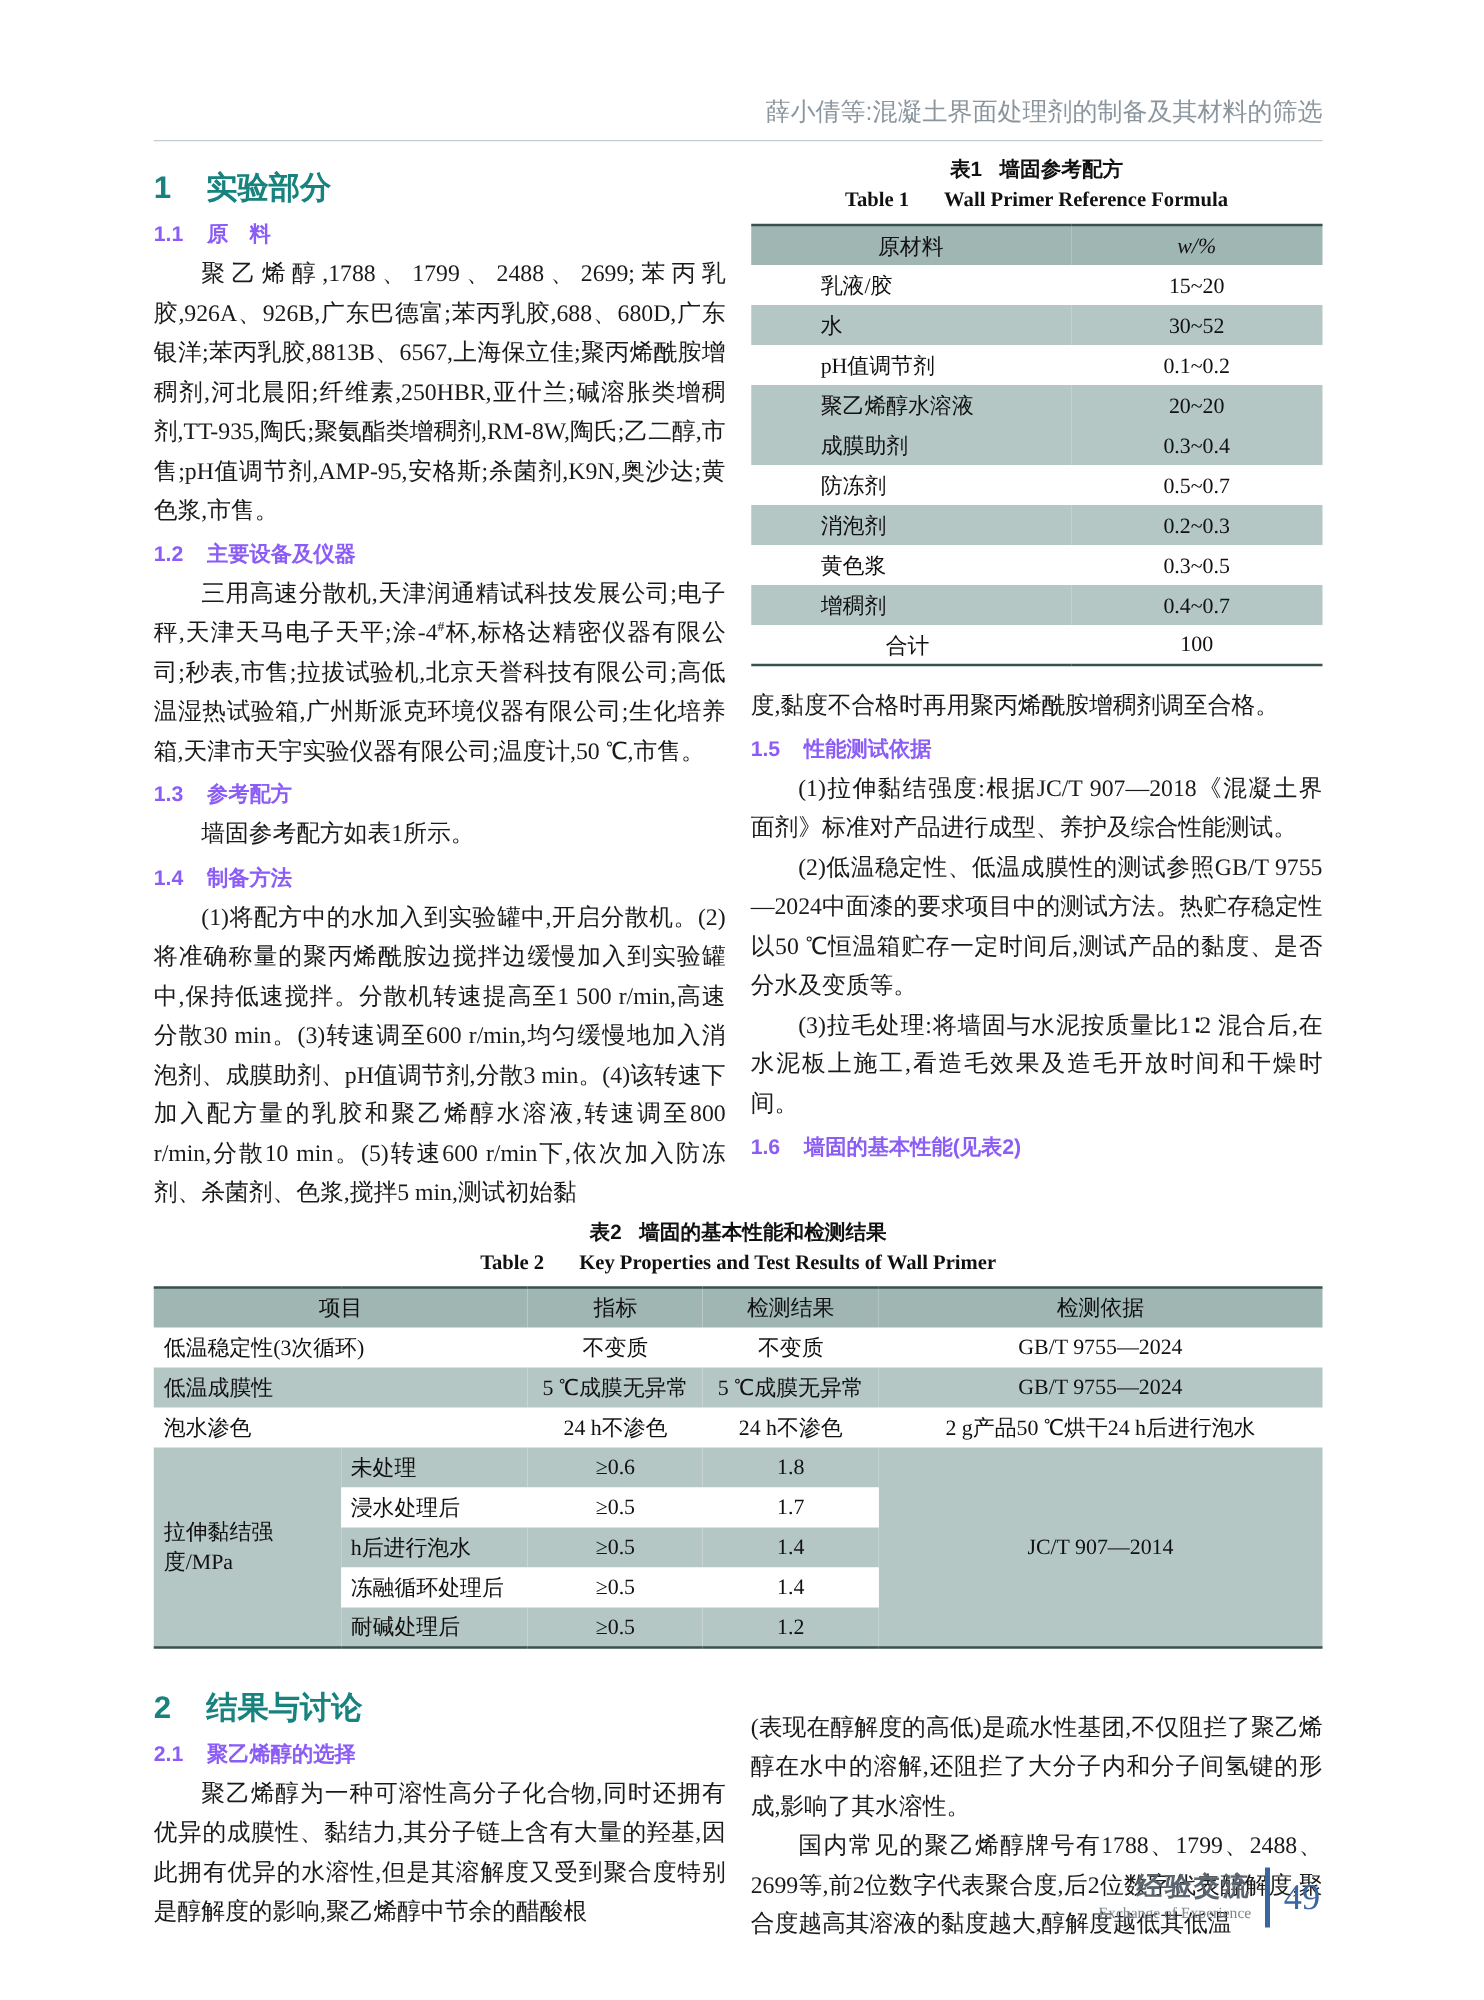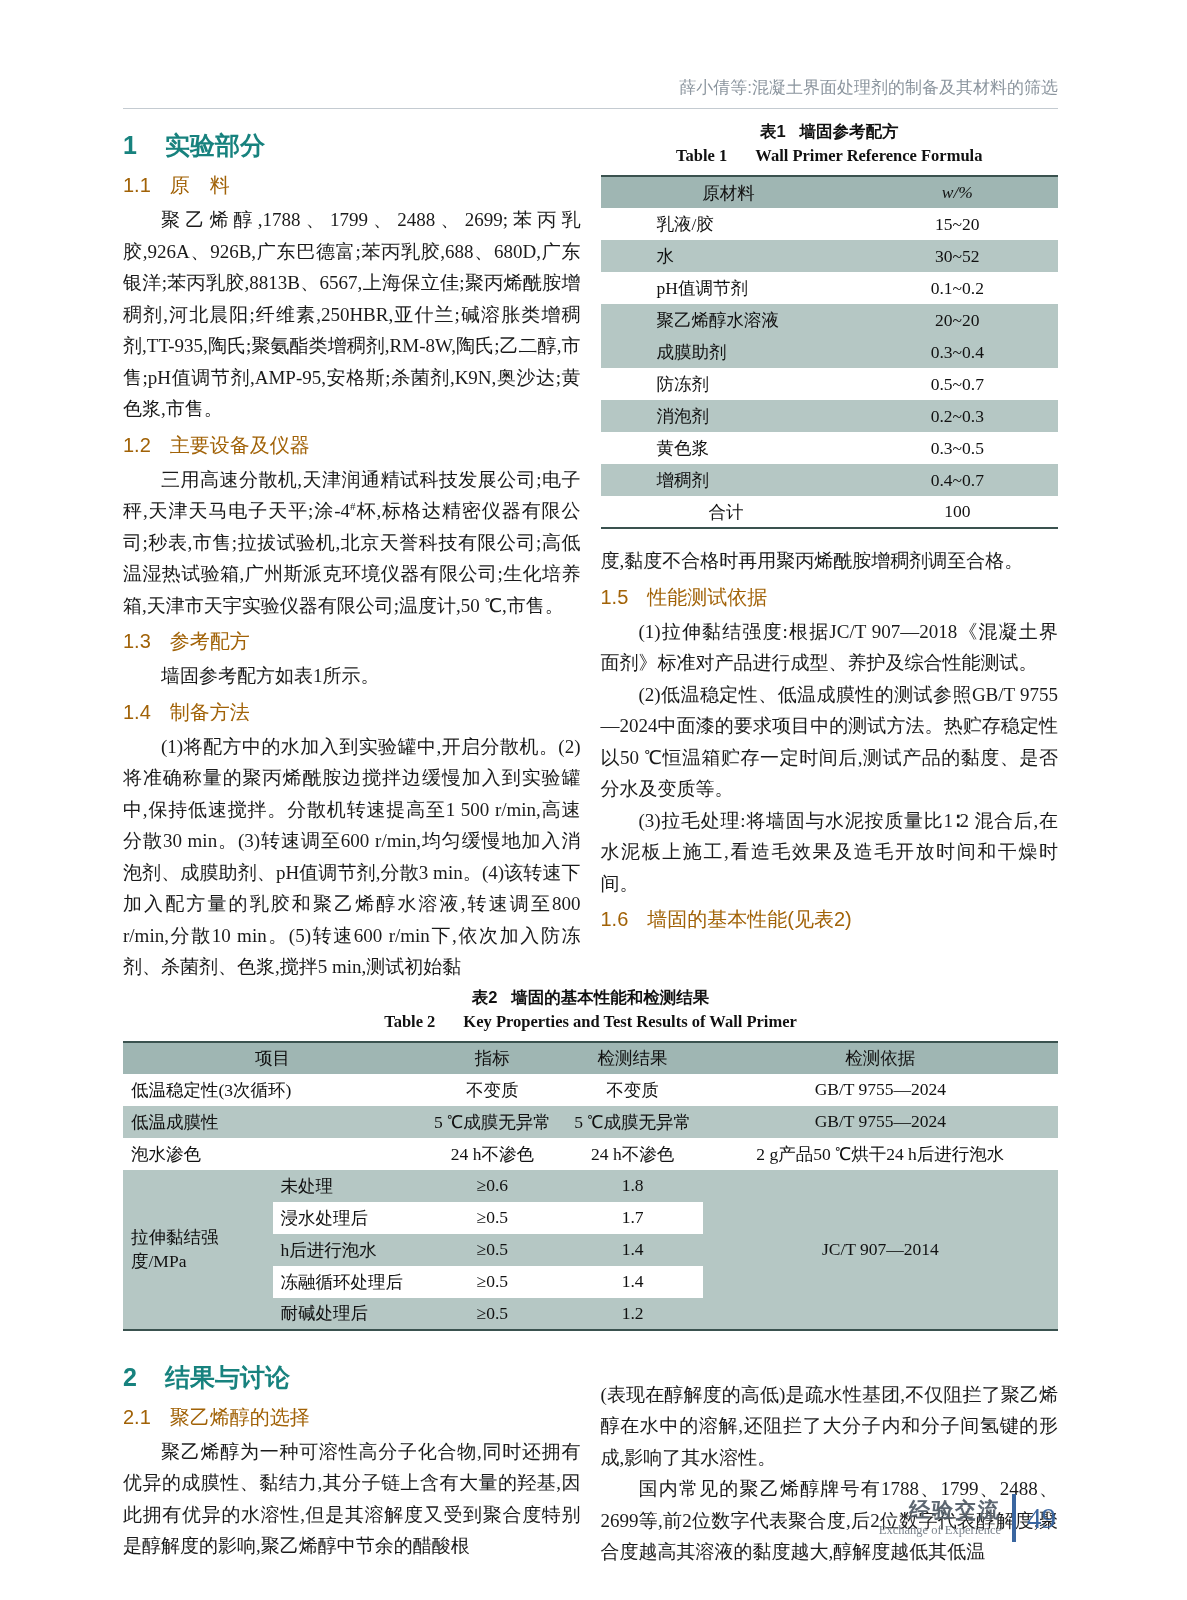--- a/index.html
+++ b/index.html
@@ -4,37 +4,37 @@
 <style>
   * { margin:0; padding:0; box-sizing:border-box; }
   html,body { background:#ffffff; }
   .page {
     width:1187px; height:1600px; background:#ffffff; position:relative;
     font-family:"Liberation Serif", serif; color:#1a1a1a;
     padding:76px 129px 0 123px; overflow:hidden;
   }
   
   .running-head {
-    text-align:right; color:#8b959e; font-size:17px;
+    text-align:right; color:#8b959e; font-size:20px;
     font-family:"Liberation Sans", sans-serif;
     padding-bottom:9px; border-bottom:1px solid #c4cbd1;
   }
   
   .cols { display:flex; gap:20px; }
   .col { flex:1 1 0; min-width:0; }
 
   h1.sec {
     color:#17827e; font-family:"Liberation Sans", sans-serif;
     font-size:25px; font-weight:bold; margin:20px 0 10px;
   }
   h1.sec .no { margin-right:28px; }
   h1.sec2 { margin-top:30px; }
   h2.sub {
-    color:#a16207; font-family:"Liberation Sans", sans-serif;
-    font-size:20px; font-weight:normal; margin:7px 0 5px;
+    color:#8b5cf6; font-family:"Liberation Sans", sans-serif;
+    font-size:17px; font-weight:bold; margin:7px 0 5px;
   }
   h2.sub .no { margin-right:19px; }
 
   p.body {
     font-size:19px; line-height:31.5px; text-align:justify;
     text-justify:inter-character;
   }
   p.indent { text-indent:2em; }
   sup { font-size:11px; vertical-align:super; line-height:0; }
 

